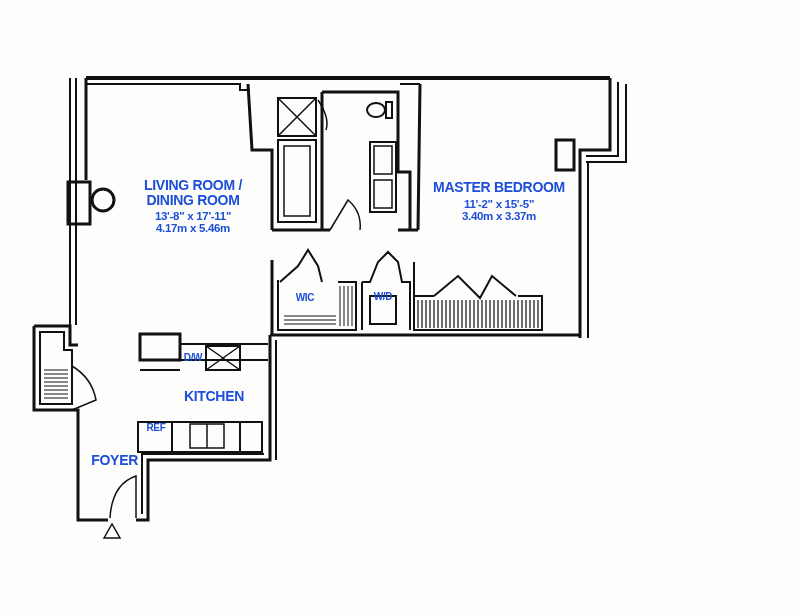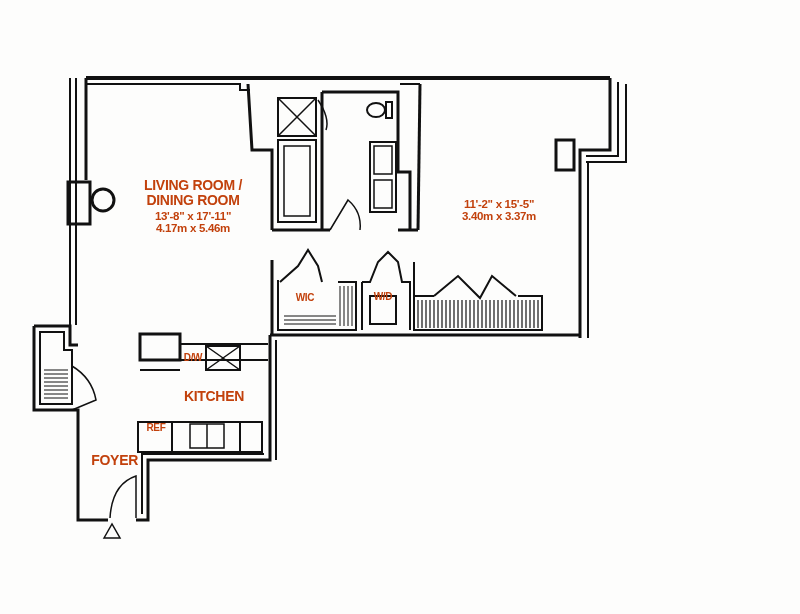--- a/index.html
+++ b/index.html
@@ -1,18 +1,18 @@
 <!DOCTYPE html>
 <html><head>
 <meta charset="utf-8">
 <style>
   html, body { margin: 0; padding: 0; background: #fdfdfc; }
   #canvas { position: relative; width: 800px; height: 614px; background: #fdfdfc; overflow: hidden; }
   svg { position: absolute; left: 0; top: 0; }
-  .lbl { position: absolute; font-family: "Liberation Sans", sans-serif; font-weight: bold; color: #c2410c; text-align: center; white-space: nowrap; letter-spacing: -0.3px; }
+  .lbl { position: absolute; font-family: "Liberation Sans", sans-serif; font-weight: bold; color: #1d4ed8; text-align: center; white-space: nowrap; letter-spacing: -0.3px; }
   .room-name { font-size: 14px; line-height: 15px; }
   .dim { font-size: 11.5px; line-height: 12px; font-weight: bold; }
   .small { font-size: 10px; }
   .mid { font-size: 14px; text-align: right; }
 </style>
 </head>
 <body>
 
 <div id="canvas">
 <svg width="800" height="614" viewBox="0 0 800 614">
@@ -114,20 +114,21 @@
 
 <div class="lbl room-name" style="left:118px; top:178px; width:150px;">
   <div>LIVING ROOM /</div>
   <div>DINING ROOM</div>
 </div>
 <div class="lbl dim" style="left:118px; top:210px; width:150px;">
   <div>13'-8" x 17'-11"</div>
   <div>4.17m x 5.46m</div>
 </div>
 
+<div class="lbl room-name" style="left:414px; top:180px; width:170px;">MASTER BEDROOM</div>
 <div class="lbl dim" style="left:414px; top:198px; width:170px;">
   <div>11'-2" x 15'-5"</div>
   <div>3.40m x 3.37m</div>
 </div>
 
 <div class="lbl mid" style="left:164px; top:388px; width:80px;">KITCHEN</div>
 <div class="lbl mid" style="left:68px; top:452px; width:70px;">FOYER</div>
 <div class="lbl small" style="left:290px; top:292px; width:30px;">WIC</div>
 <div class="lbl small" style="left:370px; top:291px; width:26px;">W/D</div>
 <div class="lbl small" style="left:180px; top:352px; width:26px;">D/W</div>

